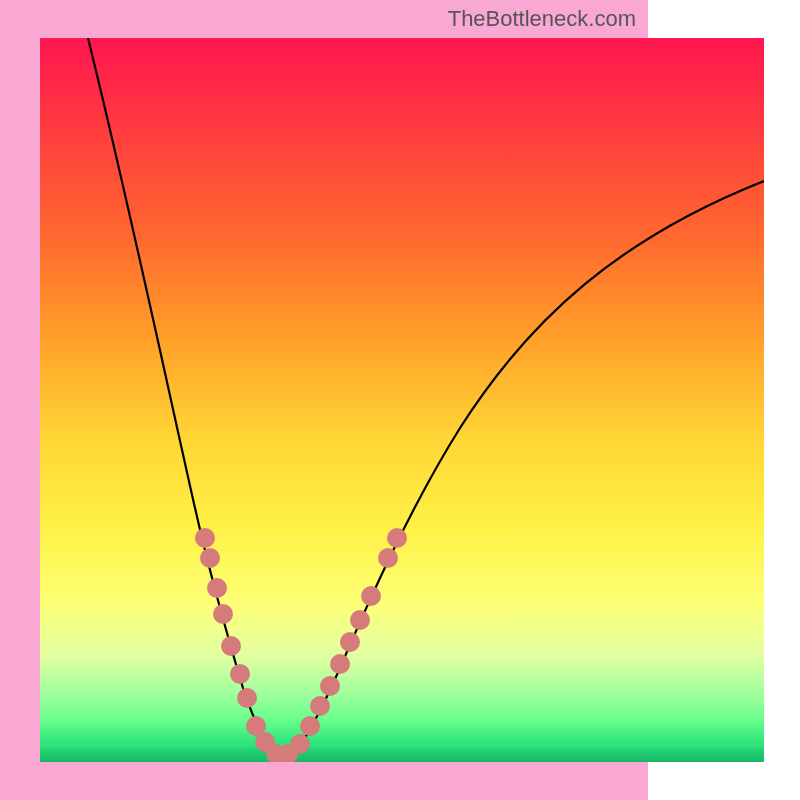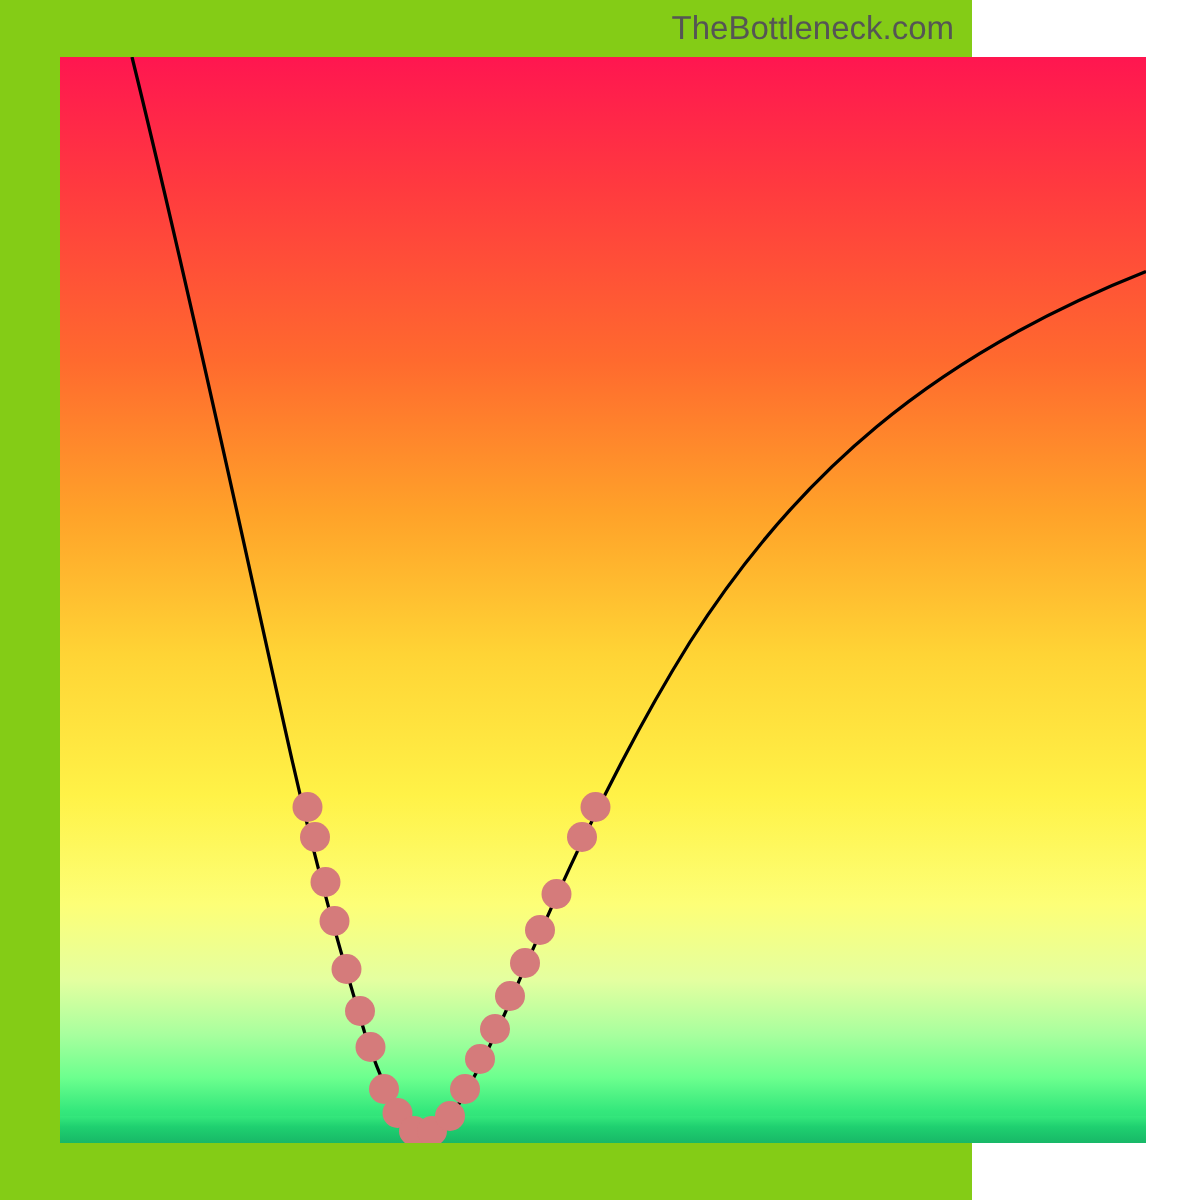--- a/index.html
+++ b/index.html
@@ -1,17 +1,17 @@
 <!DOCTYPE html>
 <html><head>
   <meta charset="utf-8">
   <style>
     * { margin: 0; padding: 0; box-sizing: border-box; }
     html, body { width: 800px; height: 800px; overflow: hidden; }
-    .container { width: 648px; height: 800px; background: #84cc16; position: relative; }
+    .container { width: 648px; height: 800px; background: #f9a8d4; position: relative; }
     .watermark { 
       position: absolute; 
       top: 6px; 
       right: 12px; 
       font-family: Arial, sans-serif; 
       font-size: 22px; 
       font-weight: 500;
       color: #555; 
       z-index: 10;
     }

